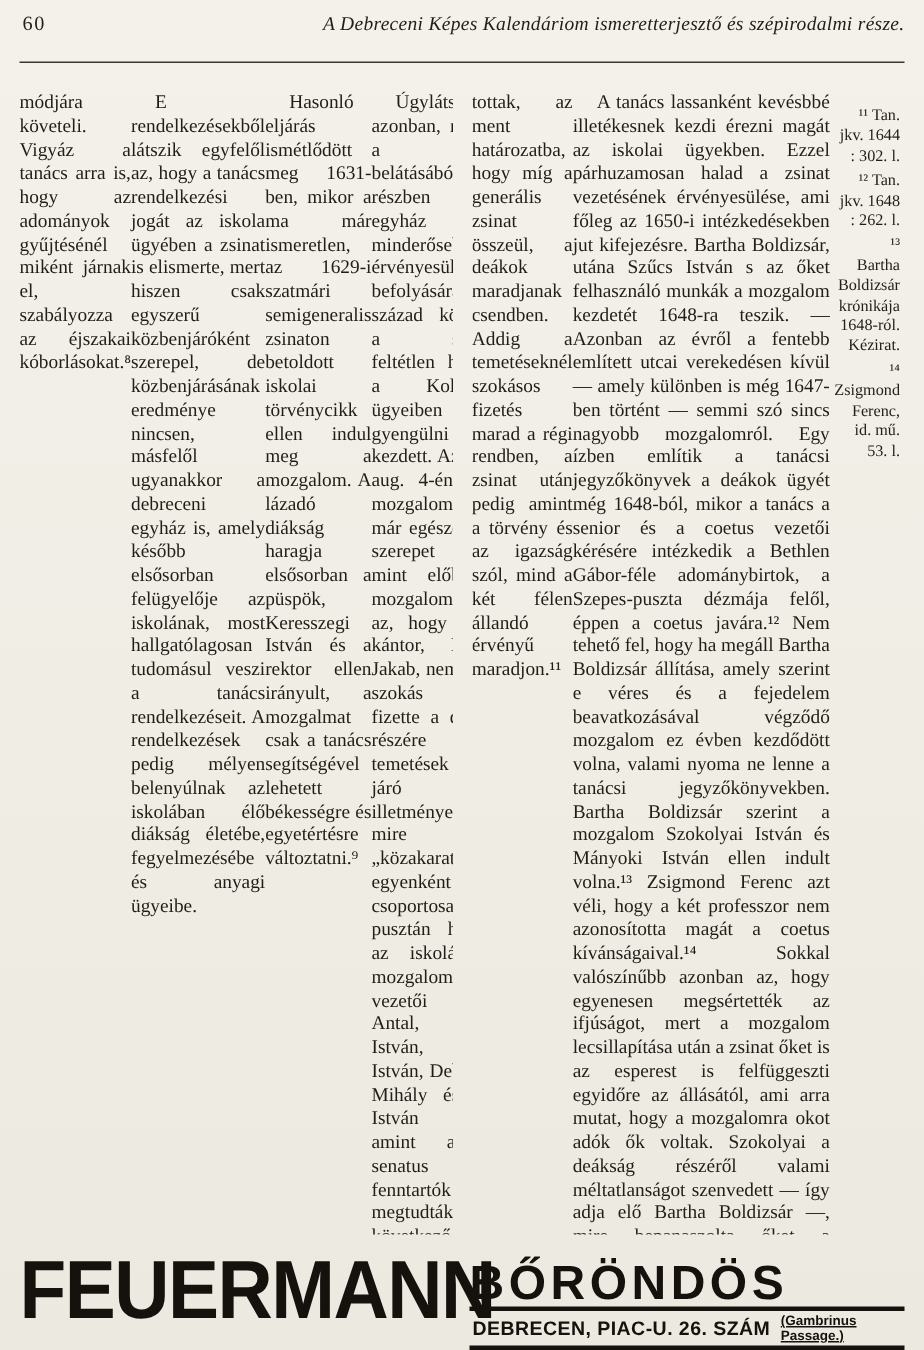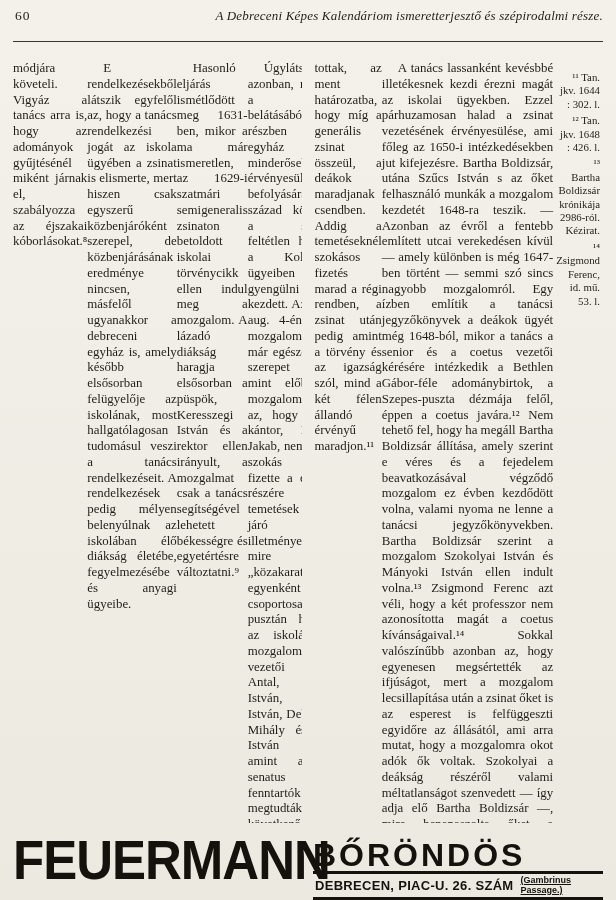--- a/index.html
+++ b/index.html
@@ -165,22 +165,22 @@
         <p class="footnote">⁸ Tan. jkv. 1627 : 100. l.</p>
         <p class="footnote">⁹ Tan. jkv. 1631 : 548—9. l.</p>
       </div>
     </section>
 
     <section class="col">
       <p class="para no-indent">tottak, az ment határozatba, hogy míg a generális zsinat összeül, a deákok maradjanak csendben. Addig a temetéseknél szokásos fizetés marad a régi rendben, a zsinat után pedig amint a törvény és az igazság szól, mind a két félen állandó érvényű maradjon.¹¹</p>
       <p class="para">A tanács lassanként kevésbbé illetékesnek kezdi érezni magát az iskolai ügyekben. Ezzel párhuzamosan halad a zsinat vezetésének érvényesülése, ami főleg az 1650-i intézkedésekben jut kifejezésre. Bartha Boldizsár, utána Szűcs István s az őket felhasználó munkák a mozgalom kezdetét 1648-ra teszik. — Azonban az évről a fentebb említett utcai verekedésen kívül — amely különben is még 1647-ben történt — semmi szó sincs nagyobb mozgalomról. Egy ízben említik a tanácsi jegyzőkönyvek a deákok ügyét még 1648-ból, mikor a tanács a senior és a coetus vezetői kérésére intézkedik a Bethlen Gábor-féle adománybirtok, a Szepes-puszta dézmája felől, éppen a coetus javára.¹² Nem tehető fel, hogy ha megáll Bartha Boldizsár állítása, amely szerint e véres és a fejedelem beavatkozásával végződő mozgalom ez évben kezdődött volna, valami nyoma ne lenne a tanácsi jegyzőkönyvekben. Bartha Boldizsár szerint a mozgalom Szokolyai István és Mányoki István ellen indult volna.¹³ Zsigmond Ferenc azt véli, hogy a két professzor nem azonosította magát a coetus kívánságaival.¹⁴ Sokkal valószínűbb azonban az, hogy egyenesen megsértették az ifjúságot, mert a mozgalom lecsillapítása után a zsinat őket is az esperest is felfüggeszti egyidőre az állásától, ami arra mutat, hogy a mozgalomra okot adók ők voltak. Szokolyai a deákság részéről valami méltatlanságot szenvedett — így adja elő Bartha Boldizsár —, mire bepanaszolta őket a tanácsnak, mint patrónusnak. A tanács maga nem akart intézkedni, hanem Váczi András</p>
       <div class="footnotes">
         <p class="footnote">¹¹ Tan. jkv. 1644 : 302. l.</p>
-        <p class="footnote">¹² Tan. jkv. 1648 : 426. l.</p>
-        <p class="footnote">¹³ Bartha Boldizsár krónikája 2986-ról. Kézirat.</p>
+        <p class="footnote">¹² Tan. jkv. 1648 : 262. l.</p>
+        <p class="footnote">¹³ Bartha Boldizsár krónikája 1648-ról. Kézirat.</p>
         <p class="footnote">¹⁴ Zsigmond Ferenc, id. mű. 53. l.</p>
       </div>
     </section>
 
   </main>
 
   <footer class="ad">
     <div class="ad-company-wrap">
       <div class="ad-company">FEUERMANN</div>
     </div>

